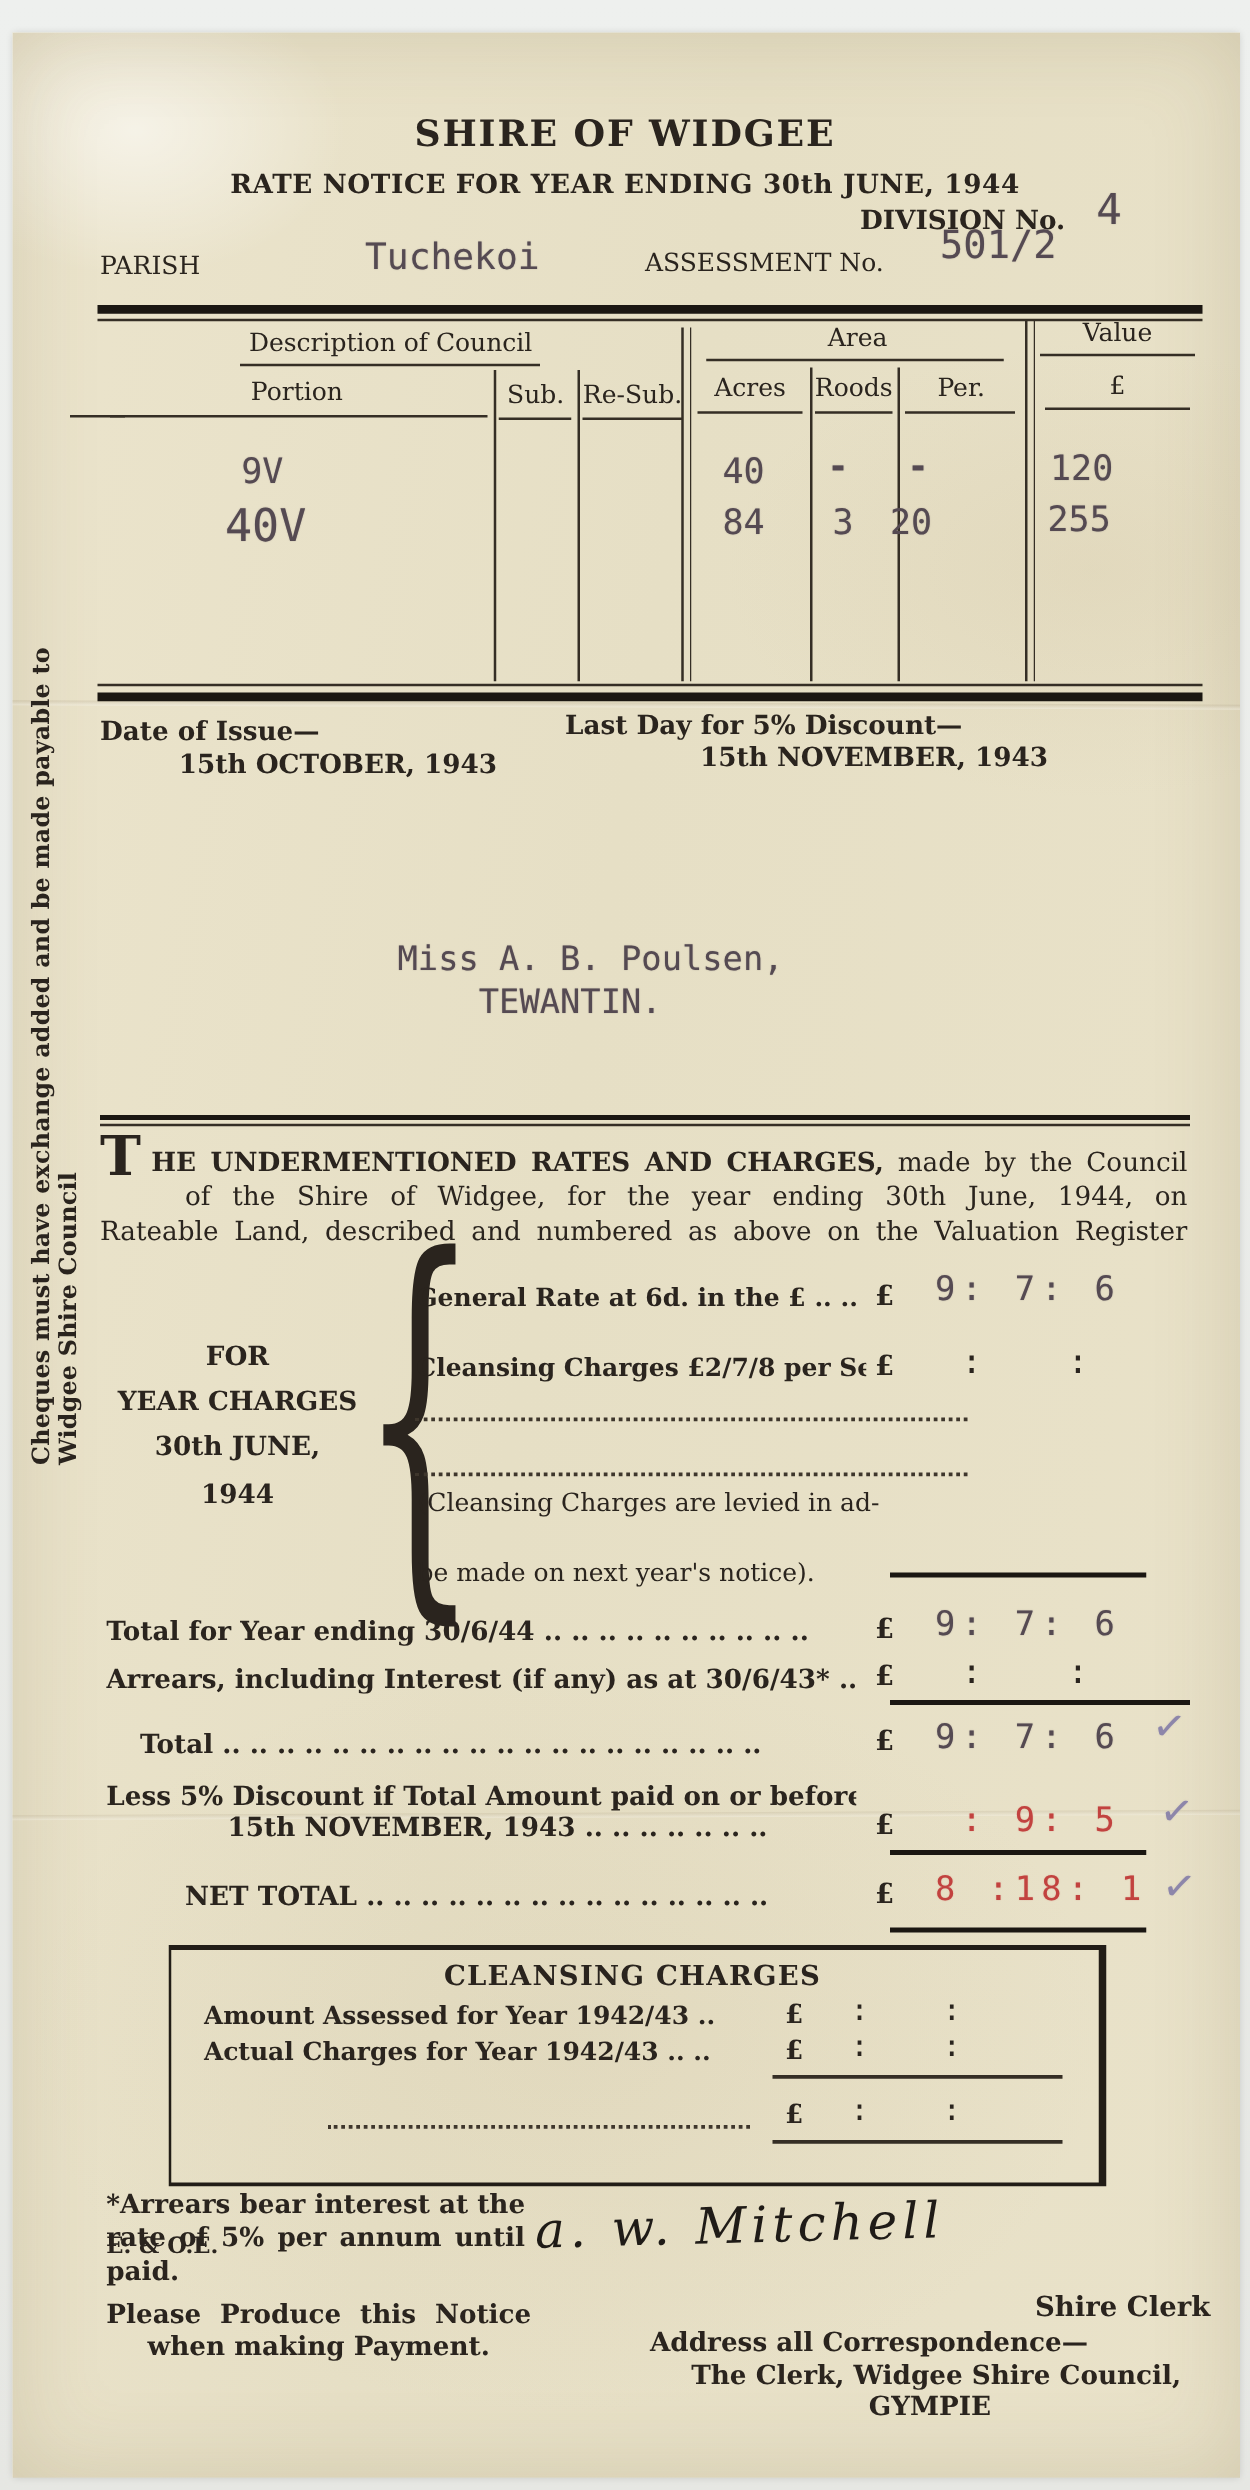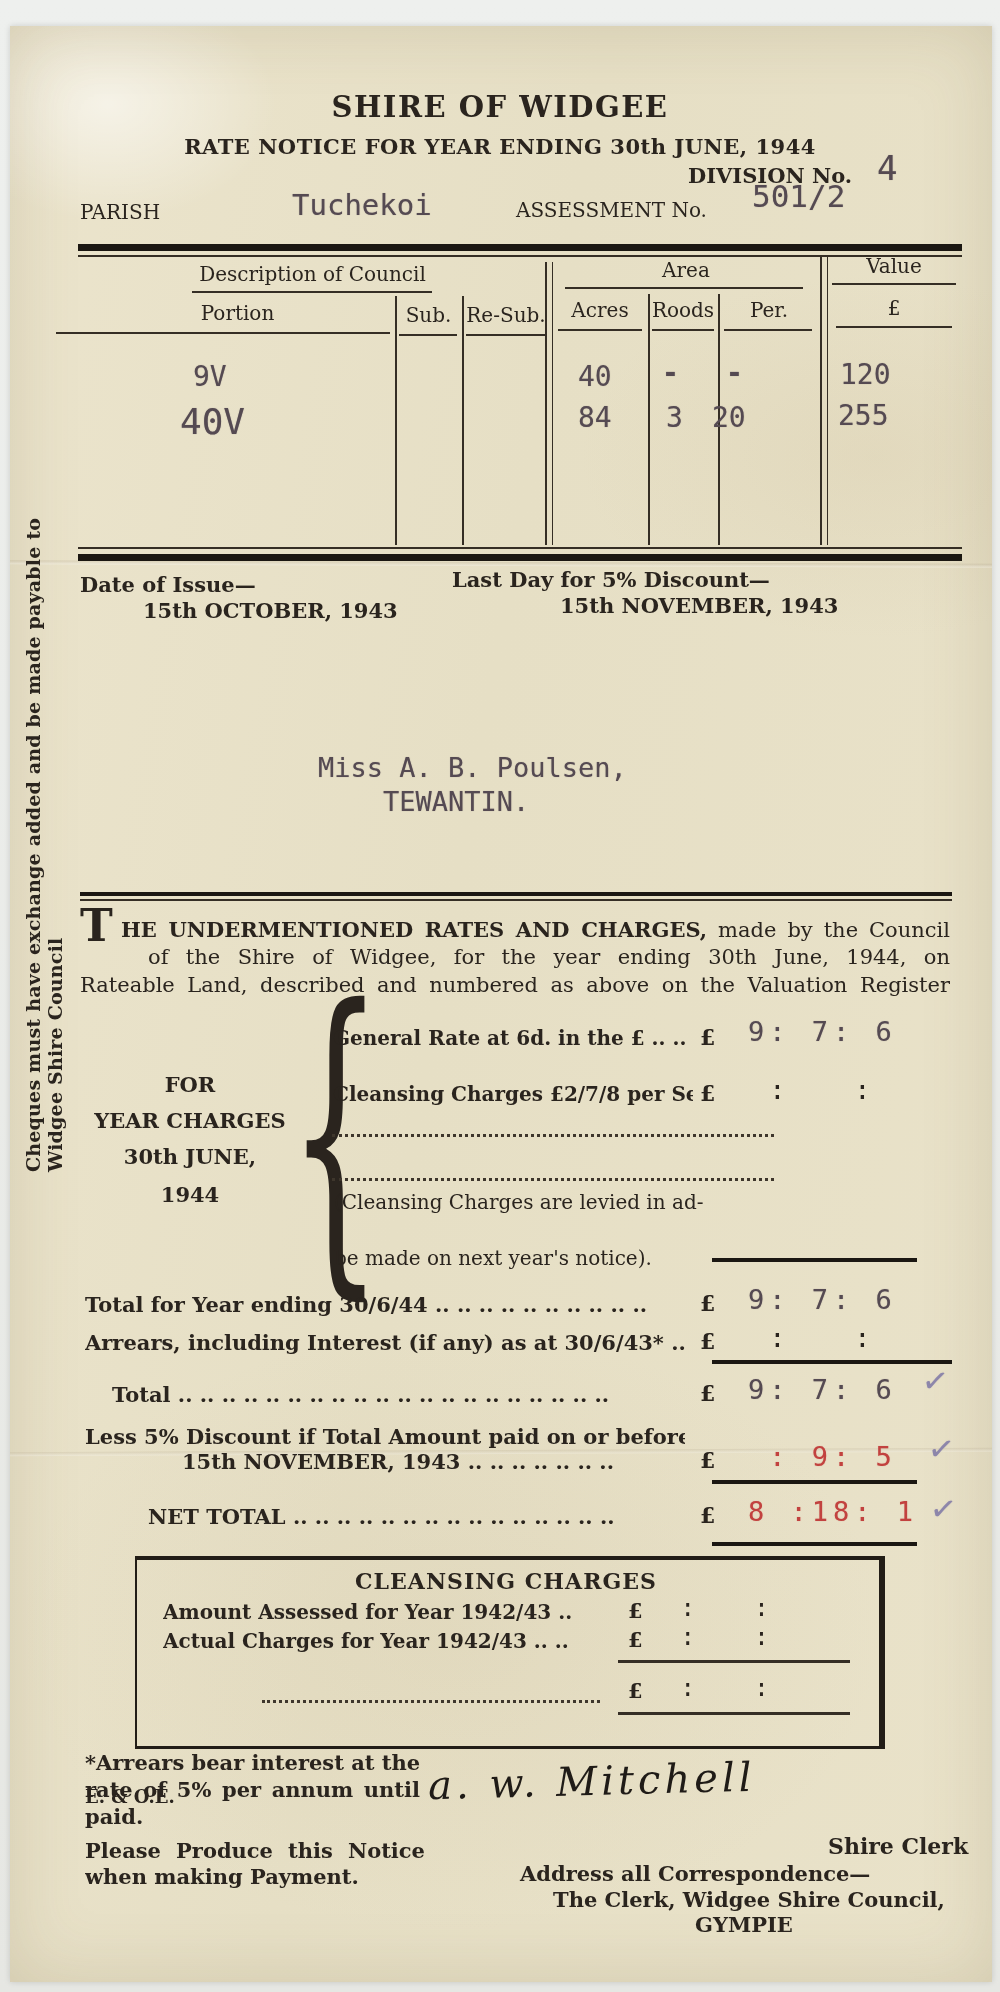--- a/index.html
+++ b/index.html
@@ -189,21 +189,21 @@
 
   <div class="abs line" style="left:618px;top:1712px;width:232px;height:2.5px;"></div>
 
   <div class="abs print b just nw" style="left:85px;top:1750px;width:335px;font-size:21px;">*Arrears bear interest at the</div>
   <div class="abs print b just nw" style="left:85px;top:1777px;width:335px;font-size:21px;">rate of 5% per annum until</div>
   <div class="abs print b nw" style="left:85px;top:1804px;width:335px;font-size:21px;">paid.</div>
 
   <div class="abs" style="left:428px;top:1758px;font-family:'DejaVu Serif',serif;font-style:italic;font-size:40px;letter-spacing:4px;color:#1f1b17;transform:rotate(-1.5deg);">a. w. Mitchell</div>
 
   <div class="abs print b just nw" style="left:85px;top:1838px;width:340px;font-size:21px;">Please Produce this Notice</div>
-  <div class="abs print b nw" style="left:85px;top:1864px;width:340px;font-size:21px;">when making Payment.</div>
+  <div class="abs print b nw" style="left:85px;top:1864px;width:340px;font-size:21px;text-align:center;">when making Payment.</div>
 
   <div class="abs print b" style="left:828px;top:1833px;font-size:22px;">Shire Clerk</div>
   <div class="abs print b" style="left:520px;top:1861px;font-size:21px;">Address all Correspondence—</div>
   <div class="abs print b" style="left:553px;top:1887px;font-size:21px;">The Clerk, Widgee Shire Council,</div>
   <div class="abs print b" style="left:695px;top:1912px;font-size:21px;">GYMPIE</div>
 
   <div class="abs print b" style="left:85px;top:1786px;font-size:18px;">E. &amp; O.E.</div>
 </div>
 
 </body></html>

